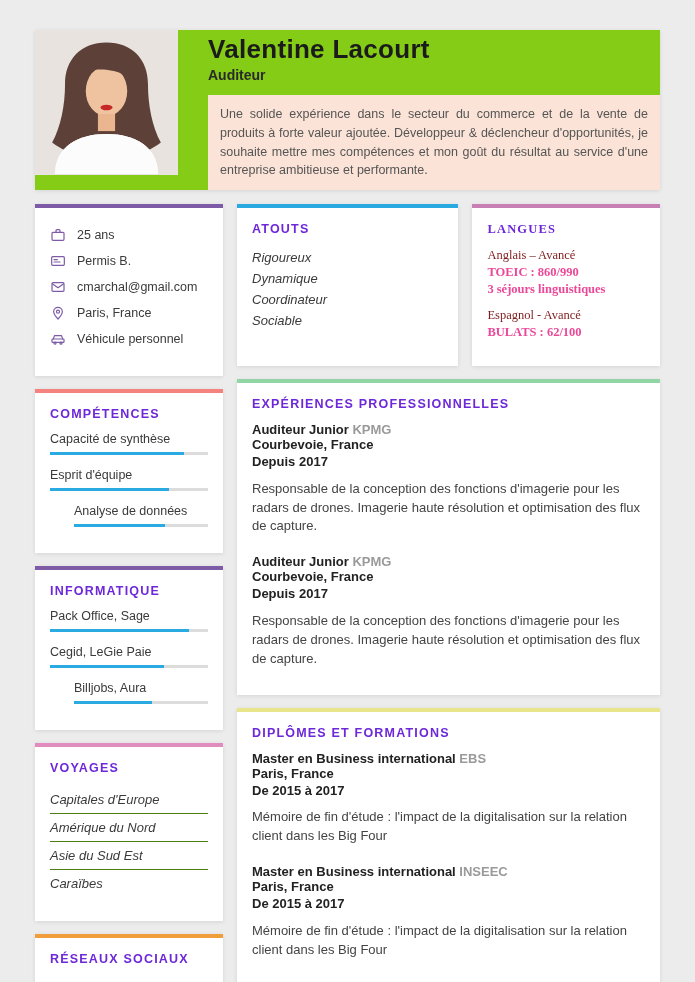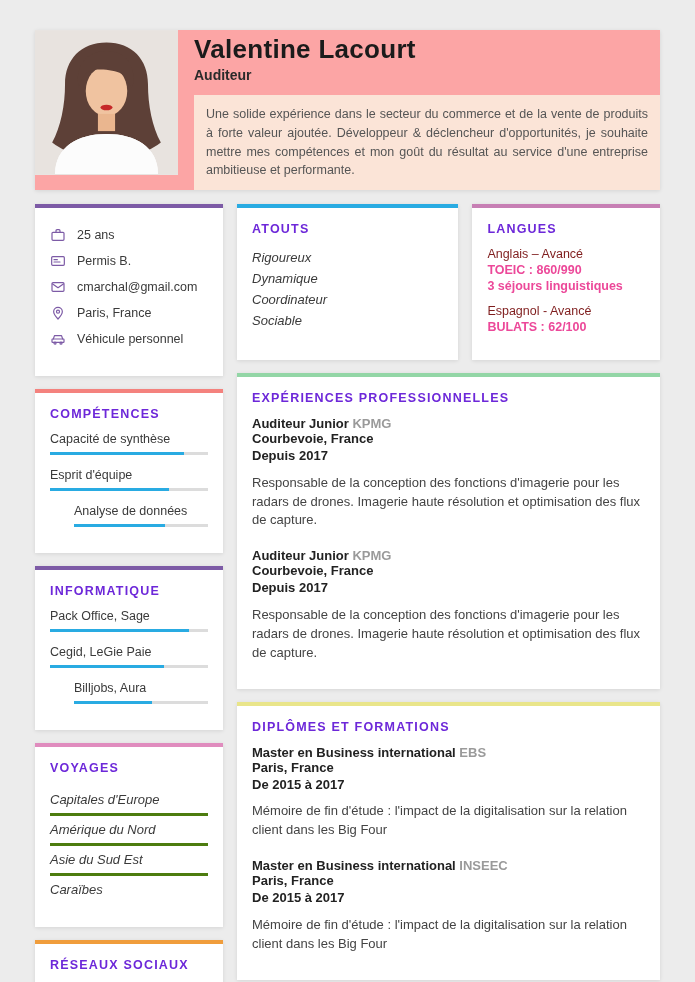--- a/index.html
+++ b/index.html
@@ -9,24 +9,24 @@
     min-height: 982px;
     background: #ececec;
     font-family: "Liberation Sans", sans-serif;
     color: #333;
     padding: 30px 35px 32px;
   }
   .page { width: 625px; }
 
   
   .header-card {
-    background: #fca5a5;
+    background: #84cc16;
     box-shadow: 0 1px 4px rgba(0,0,0,.10);
     display: flex;
-    gap: 16px;
+    gap: 30px;
     padding: 0;
     margin-bottom: 14px;
   }
   .photo {
     width: 143px; height: 145px;
     flex: 0 0 143px;
     background: #e8e4e1;
     overflow: hidden;
   }
   .photo svg { display: block; width: 100%; height: 100%; }
@@ -72,21 +72,21 @@
   
   .card {
     background: #fff;
     box-shadow: 0 1px 4px rgba(0,0,0,.10);
     border-top: 4px solid #ccc;
     padding: 12px 15px 24px;
   }
   .accent-purple  { border-top-color: #7d5ba6; }
   .accent-blue    { border-top-color: #29abe2; }
   .accent-salmon  { border-top-color: #f4827e; }
-  .accent-magenta { border-top-color: #c77fb4; }
+  .accent-magenta { border-top-color: #c77fb4; font-family: Liberation Serif, serif; }
   .accent-pink    { border-top-color: #e08cbe; }
   .accent-orange  { border-top-color: #f09d3c; }
   .accent-green   { border-top-color: #93d6a6; }
   .accent-yellow  { border-top-color: #e9e58a; }
 
   .section-heading {
     font-size: 12.5px;
     font-weight: 700;
     letter-spacing: 1.2px;
     color: #6d28d9;
@@ -106,21 +106,21 @@
   
   .skill { margin-bottom: 13px; }
   .skill:last-child { margin-bottom: 2px; margin-left: 24px; }
   .skill-label { font-size: 12.5px; color: #3a3a3a; margin-bottom: 6px; }
   .skill-track { height: 3px; background: #dcdcdc; width: 100%; }
   .skill-fill { height: 3px; background: #29abe2; width: 0; }
 
   
   .plain-list { list-style: none; margin: 0; padding: 0; font-style: italic; }
   .plain-list li { font-size: 13px; color: #3a3a3a; padding: 3px 0; }
-  .sep-list li { padding: 6px 0; border-bottom: 3px solid #4d7c0f; }
+  .sep-list li { padding: 6px 0; border-bottom: 1px solid #4d7c0f; }
   .sep-list li:last-child { border-bottom: none; }
 
   
   .lang-line { font-size: 12.5px; color: #7f1d1d; margin-bottom: 2px; }
   .lang-bold { font-weight: 700; color: #ec4899; }
   .lang-gap { height: 9px; }
 
   
   .social-item { display: flex; align-items: center; gap: 11px; padding: 5px 0; font-size: 12.5px; color: #3a3a3a; }
   .sicon { width: 17px; height: 17px; flex: 0 0 17px; display: inline-flex; }

